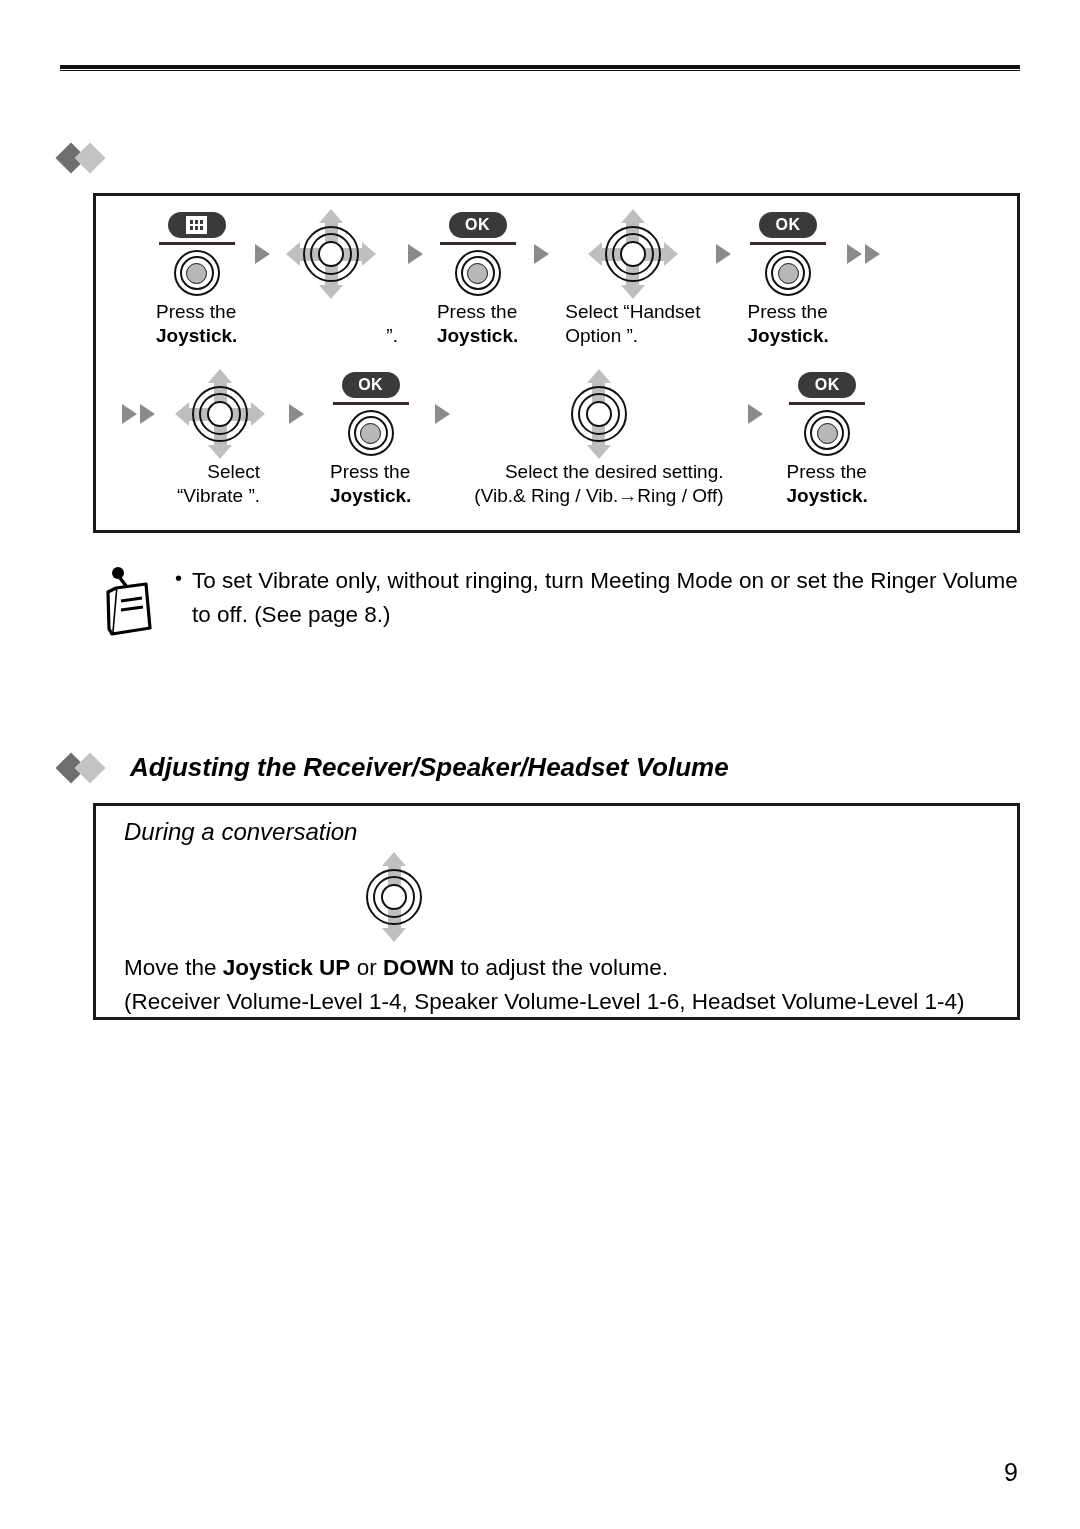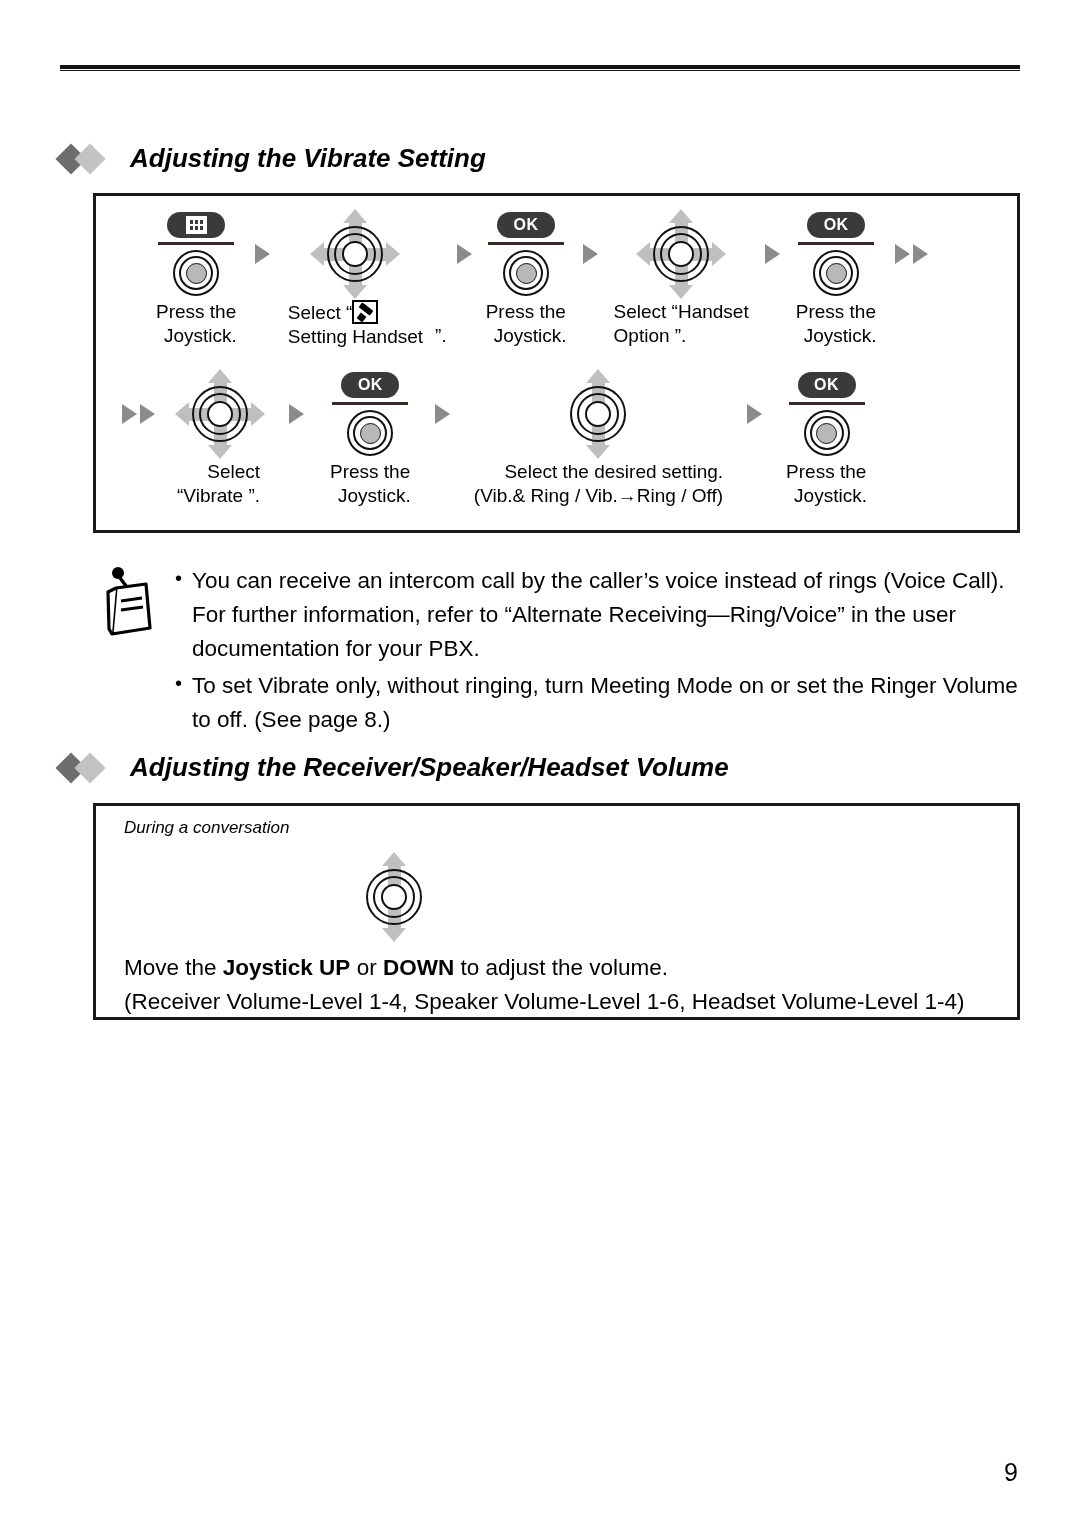--- a/index.html
+++ b/index.html
@@ -105,21 +105,21 @@
     align-items: center;
     justify-content: center;
     position: relative;
   }
   .step .cap {
     font-size: 19px;
     line-height: 1.28;
     text-align: left;
     white-space: nowrap;
   }
-  .cap b { font-weight: normal; margin-left: 8px; }
+  .cap b { font-weight: bold; }
 
   
   .arrow {
     flex: 0 0 auto;
     height: 92px;
     display: flex;
     align-items: center;
     justify-content: center;
   }
   .tri {
@@ -326,21 +326,21 @@
     width: 927px;
     height: 217px;
     border: 3px solid #1a1a1a;
     box-sizing: border-box;
     background: #fff;
   }
   .vol-sub {
     position: absolute;
     left: 28px;
     top: 12px;
-    font-size: 17px;
+    font-size: 24px;
     font-style: italic;
   }
   .vol-art {
     position: absolute;
     left: 255px;
     top: 48px;
   }
   .vol-lines {
     position: absolute;
     left: 28px;
@@ -363,21 +363,20 @@
 
 <div class="page-header">
   <div class="header-rule"></div>
 </div>
 
 <div class="section-head" style="left:60px; top:143px;">
   <span class="diamonds">
     <i class="d1"></i>
       <i class="d2"></i>
   </span>
-  <h2>Adjusting the Vibrate Setting</h2>
 </div>
 
 <div class="flow-box">
 
   <div class="flow-row r1">
 
     <div class="step" style="margin-left:60px;">
       <div class="art">
         <div class="keytop">
           <div class="pill">
@@ -417,24 +416,20 @@
             <div class="head dn-head"></div>
           <div class="blk lf-stem"></div>
             <div class="head lf-head"></div>
           <div class="blk rt-stem"></div>
             <div class="head rt-head"></div>
           <div class="arc a2"></div>
             <div class="arc a1"></div>
             <div class="core"></div>
         </div>
       </div>
-      <div class="cap" style="align-self:flex-start;">
-        <span>Select “</span><span class="penbox"></span><br>
-        <span>Setting Handset</span>
-      </div>
     </div>
 
     <div class="step" style="margin-left:12px; align-self:flex-start;">
       <div class="art" style="height:92px;"></div>
       <div class="cap" style="line-height:1.28;"><span style="visibility:hidden;">x</span><br><span>”.</span></div>
     </div>
 
     <div class="arrow" style="margin:0 14px 0 10px;">
         <span class="tri"></span>
       </div>
@@ -615,21 +610,20 @@
       <circle cx="22" cy="13" r="6" fill="#000"></circle>
       <path d="M24 18 L34 31" stroke="#000" stroke-width="3.4" fill="none"></path>
       <path d="M20 28 L50 24 L54 68 L16 74 Z" fill="#fff" stroke="#000" stroke-width="3.2" stroke-linejoin="round"></path>
       <path d="M16 74 L13 69 L12 32 L20 28" fill="#fff" stroke="#000" stroke-width="3.2" stroke-linejoin="round"></path>
       <path d="M25 41 L46 38" stroke="#000" stroke-width="3"></path>
       <path d="M25 50 L47 47" stroke="#000" stroke-width="3"></path>
     </svg>
   </div>
   <div class="note-body">
     <ul>
-      <li>You can receive an intercom call by the caller’s voice instead of rings (Voice Call). For further information, refer to “Alternate Receiving—Ring/Voice” in the user documentation for your PBX.</li>
       <li>To set Vibrate only, without ringing, turn Meeting Mode on or set the Ringer Volume to off. (See page 8.)</li>
     </ul>
   </div>
 </div>
 
 <div class="section-head" style="left:60px; top:752px;">
   <span class="diamonds">
     <i class="d1"></i>
       <i class="d2"></i>
   </span>

